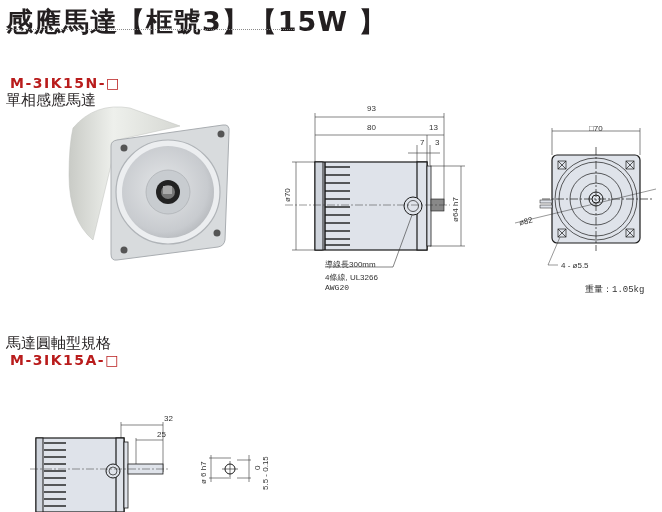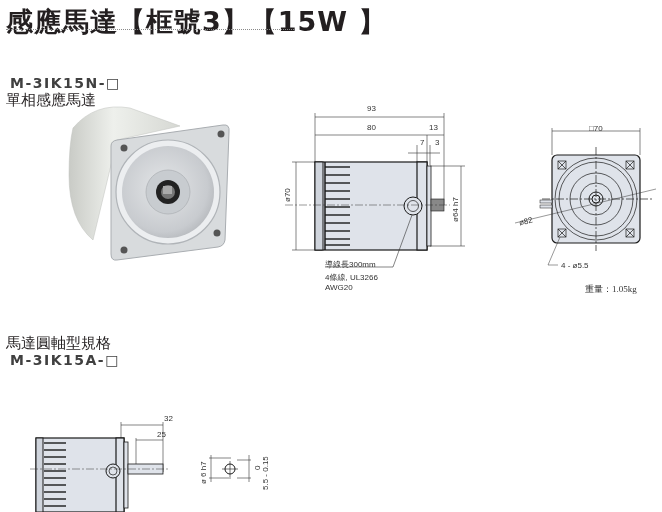--- a/index.html
+++ b/index.html
@@ -1,23 +1,23 @@
 <!DOCTYPE html>
 <html><head>
 <meta charset="utf-8">
 <style>
   html, body { margin:0; padding:0; background:#ffffff; }
   body { width:662px; height:512px; position:relative; overflow:hidden; font-family:"DejaVu Sans", sans-serif; color:#231f20; }
   .abs { position:absolute; }
   .title { left:6px; top:4px; font-size:27px; font-weight:bold; letter-spacing:1px; color:#231f20; white-space:nowrap; }
   .dots { left:6px; top:29px; width:288px; border-top:1px dotted #8a8a8a; height:0; }
   .h2 { font-size:15px; color:#231f20; white-space:nowrap; }
-  .model { font-size:14px; font-weight:bold; letter-spacing:1.5px; color:#404040; white-space:nowrap; }
+  .model { font-size:14px; font-weight:bold; letter-spacing:1.5px; color:#b91c1c; white-space:nowrap; }
   .dim { font-size:8px; color:#333; white-space:nowrap; font-family:"Liberation Sans", sans-serif; }
-  .weight { font-size:9px; color:#333; white-space:nowrap; font-family:Liberation Serif, serif; }
+  .weight { font-size:9px; color:#333; white-space:nowrap; font-family:Liberation Mono, monospace; }
 </style>
 </head>
 <body>
 
 <div class="abs title">感應馬達【框號3】【15W 】</div>
 <div class="abs dots"></div>
 
 <div class="abs h2" style="left:6px; top:47px;margin-top:44px;">單相感應馬達</div>
 <div class="abs model" style="left:10px; top:75px;">M-3IK15N-□</div>
 
@@ -106,21 +106,21 @@
 </svg>
 <div class="abs dim" style="left:367px; top:104px;">93</div>
 <div class="abs dim" style="left:367px; top:123px;">80</div>
 <div class="abs dim" style="left:429px; top:123px;">13</div>
 <div class="abs dim" style="left:420px; top:138px;">7</div>
 <div class="abs dim" style="left:435px; top:138px;">3</div>
 <div class="abs dim" style="left:283px; top:202px; transform:rotate(-90deg); transform-origin:left top;">ø70</div>
 <div class="abs dim" style="left:451px; top:222px; transform:rotate(-90deg); transform-origin:left top;">ø64 h7</div>
 <div class="abs dim" style="left:325px; top:259px;">導線長300mm</div>
 <div class="abs dim" style="left:325px; top:272px;">4條線, UL3266</div>
-<div class="abs dim" style="left:325px; top:283px;">AWG20</div>
+<div class="abs dim" style="left:325px; top:283px;font-family:Liberation Mono, monospace;">AWG20</div>
 
 <svg class="abs" style="left:510px; top:125px;" width="150" height="150" viewBox="0 0 150 150">
   <line x1="42" y1="6" x2="130" y2="6" stroke="#333" stroke-width="0.6"></line>
   <line x1="42" y1="3" x2="42" y2="30" stroke="#333" stroke-width="0.6"></line>
   <line x1="130" y1="3" x2="130" y2="30" stroke="#333" stroke-width="0.6"></line>
   <rect x="42" y="30" width="88" height="88" rx="5" fill="#dfe3ea" stroke="#1a1a1a" stroke-width="1.2"></rect>
   <circle cx="86" cy="74" r="41" fill="none" stroke="#1a1a1a" stroke-width="0.7"></circle>
   <circle cx="86" cy="74" r="37" fill="none" stroke="#1a1a1a" stroke-width="0.7"></circle>
   <circle cx="86" cy="74" r="26" fill="none" stroke="#1a1a1a" stroke-width="0.7"></circle>
   <circle cx="86" cy="74" r="16" fill="none" stroke="#1a1a1a" stroke-width="0.7"></circle>

